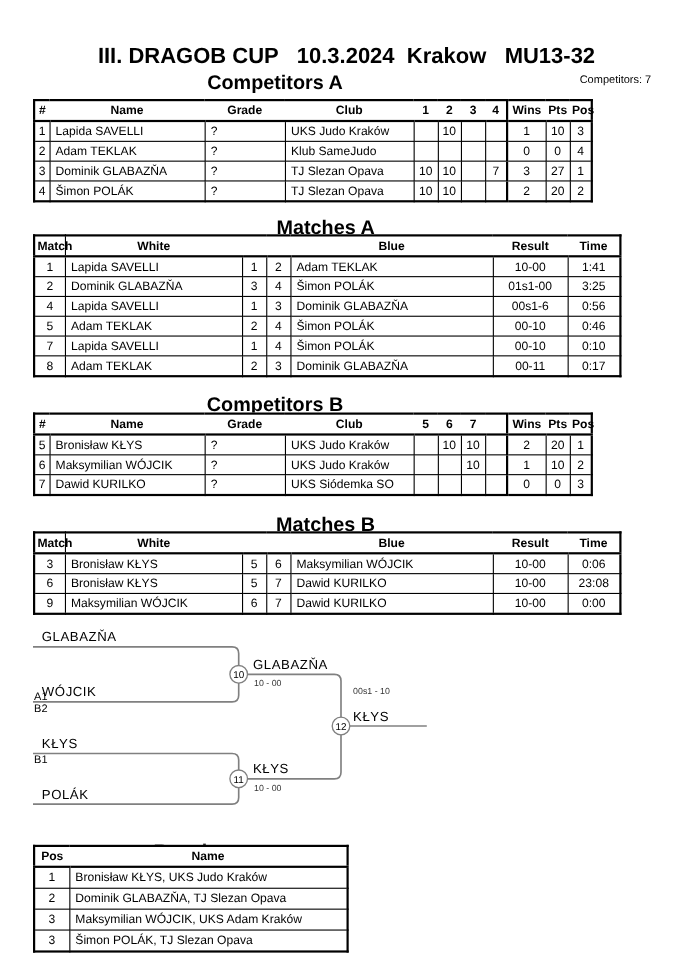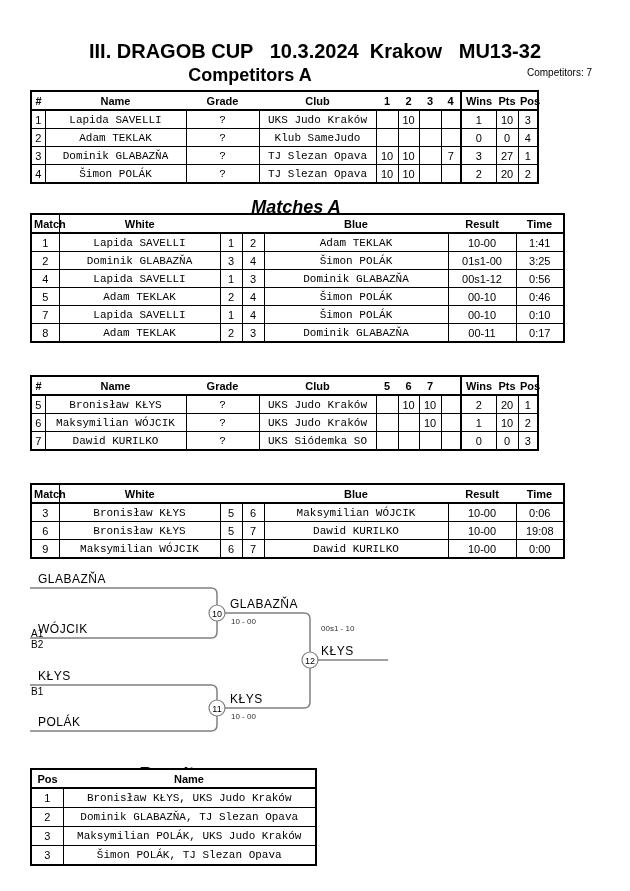--- a/index.html
+++ b/index.html
@@ -8,21 +8,21 @@
   .abs{position:absolute;}
   #title{top:40px;left:0;width:630px;text-align:center;font-size:20px;font-weight:bold;white-space:pre;}
   #comp-count{top:67px;right:38px;font-size:10px;}
   .section-title{font-size:18px;font-weight:bold;text-align:center;width:200px;}
   table{border-collapse:collapse;table-layout:fixed;position:absolute;background:#fff;}
   table{border:2px solid #000;}
   td{border:1px solid #000;height:17px;font-size:11px;padding:0 2px;overflow:hidden;white-space:nowrap;}
   th{border:none;border-bottom:2px solid #000;height:17px;font-size:11px;font-weight:bold;
      padding:0 2px;white-space:nowrap;text-align:center;}
   .c{text-align:center;}
-  .l{text-align:center;padding:0 5px;font-family:Liberation Mono, monospace;}
+  .l{text-align:left;padding:0 5px;}
   .grp{border-left:2px solid #000;}
   .h-match{text-align:left;border-right:1px solid #000;overflow:visible;}
   .results-tbl td{height:18px;}
   .bk-name{font-size:12px;letter-spacing:.5px;white-space:nowrap;}
   .bk-seed{font-size:10px;white-space:nowrap;}
   .bk-score{font-size:8px;color:#333;white-space:nowrap;}
   svg{pointer-events:none;}
 </style>
 </head>
 <body>
@@ -112,21 +112,21 @@
           <td class="c">10</td>
           <td class="c"></td>
           <td class="c"></td>
           <td class="c grp">2</td>
           <td class="c">20</td>
           <td class="c">2</td>
         </tr>
       </tbody>
   </table>
 
-  <div class="abs section-title" style="top:197px;left:196px;font-style:italic;">Matches A</div>
+  <div class="abs section-title" style="top:197px;left:196px;">Matches A</div>
 
   <table style="left:30px;top:213px;width:533px;">
     <colgroup>
       <col style="width:28px">
         <col style="width:161px">
         <col style="width:22px">
         <col style="width:22px">
       <col style="width:184px">
         <col style="width:68px">
         <col style="width:48px">
@@ -160,21 +160,21 @@
           <td class="l">Šimon POLÁK</td>
           <td class="c">01s1-00</td>
           <td class="c">3:25</td>
         </tr>
         <tr>
           <td class="c">4</td>
           <td class="l">Lapida SAVELLI</td>
           <td class="c">1</td>
           <td class="c">3</td>
           <td class="l">Dominik GLABAZŇA</td>
-          <td class="c">00s1-12</td>
+          <td class="c">00s1-6</td>
           <td class="c">0:56</td>
         </tr>
         <tr>
           <td class="c">5</td>
           <td class="l">Adam TEKLAK</td>
           <td class="c">2</td>
           <td class="c">4</td>
           <td class="l">Šimon POLÁK</td>
           <td class="c">00-10</td>
           <td class="c">0:46</td>
@@ -193,20 +193,21 @@
           <td class="l">Adam TEKLAK</td>
           <td class="c">2</td>
           <td class="c">3</td>
           <td class="l">Dominik GLABAZŇA</td>
           <td class="c">00-11</td>
           <td class="c">0:17</td>
         </tr>
       </tbody>
   </table>
 
+  <div class="abs section-title" style="top:358px;left:150px;">Competitors B</div>
 
   <table style="left:30px;top:375px;width:507px;">
     <colgroup>
       <col style="width:14px">
         <col style="width:141px">
         <col style="width:73px">
         <col style="width:117px">
       <col style="width:22px">
         <col style="width:21px">
         <col style="width:22px">
@@ -266,20 +267,21 @@
           <td class="c"></td>
           <td class="c"></td>
           <td class="c"></td>
           <td class="c grp">0</td>
           <td class="c">0</td>
           <td class="c">3</td>
         </tr>
       </tbody>
   </table>
 
+  <div class="abs section-title" style="top:467px;left:196px;">Matches B</div>
 
   <table style="left:30px;top:483px;width:533px;">
     <colgroup>
       <col style="width:28px">
         <col style="width:161px">
         <col style="width:22px">
         <col style="width:22px">
       <col style="width:184px">
         <col style="width:68px">
         <col style="width:48px">
@@ -305,21 +307,21 @@
           <td class="c">10-00</td>
           <td class="c">0:06</td>
         </tr>
         <tr>
           <td class="c">6</td>
           <td class="l">Bronisław KŁYS</td>
           <td class="c">5</td>
           <td class="c">7</td>
           <td class="l">Dawid KURILKO</td>
           <td class="c">10-00</td>
-          <td class="c">19:08</td>
+          <td class="c">23:08</td>
         </tr>
         <tr>
           <td class="c">9</td>
           <td class="l">Maksymilian WÓJCIK</td>
           <td class="c">6</td>
           <td class="c">7</td>
           <td class="l">Dawid KURILKO</td>
           <td class="c">10-00</td>
           <td class="c">0:00</td>
         </tr>
@@ -372,21 +374,21 @@
         <tr>
           <td class="c">1</td>
           <td class="l">Bronisław KŁYS, UKS Judo Kraków</td>
         </tr>
         <tr>
           <td class="c">2</td>
           <td class="l">Dominik GLABAZŇA, TJ Slezan Opava</td>
         </tr>
         <tr>
           <td class="c">3</td>
-          <td class="l">Maksymilian POLÁK, UKS Judo Kraków</td>
+          <td class="l">Maksymilian WÓJCIK, UKS Adam Kraków</td>
         </tr>
         <tr>
           <td class="c">3</td>
           <td class="l">Šimon POLÁK, TJ Slezan Opava</td>
         </tr>
       </tbody>
   </table>
 
 </div>
 

